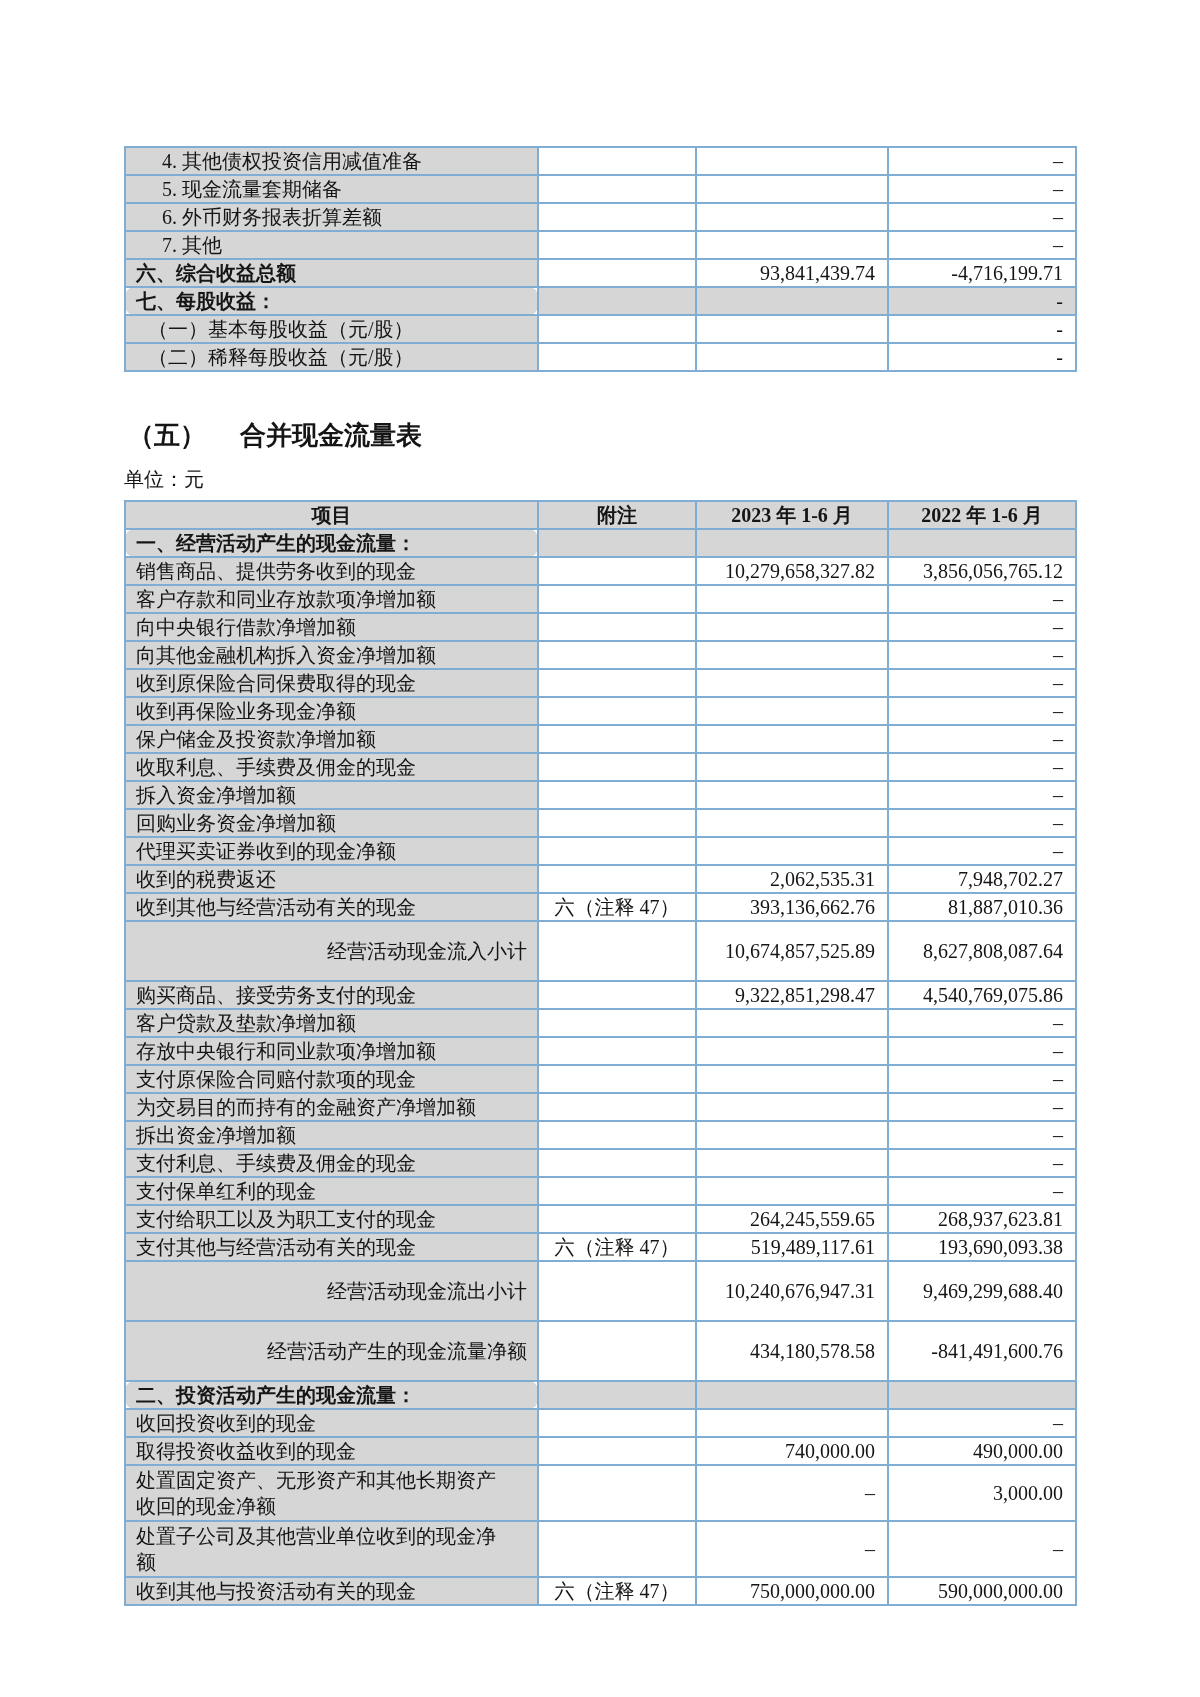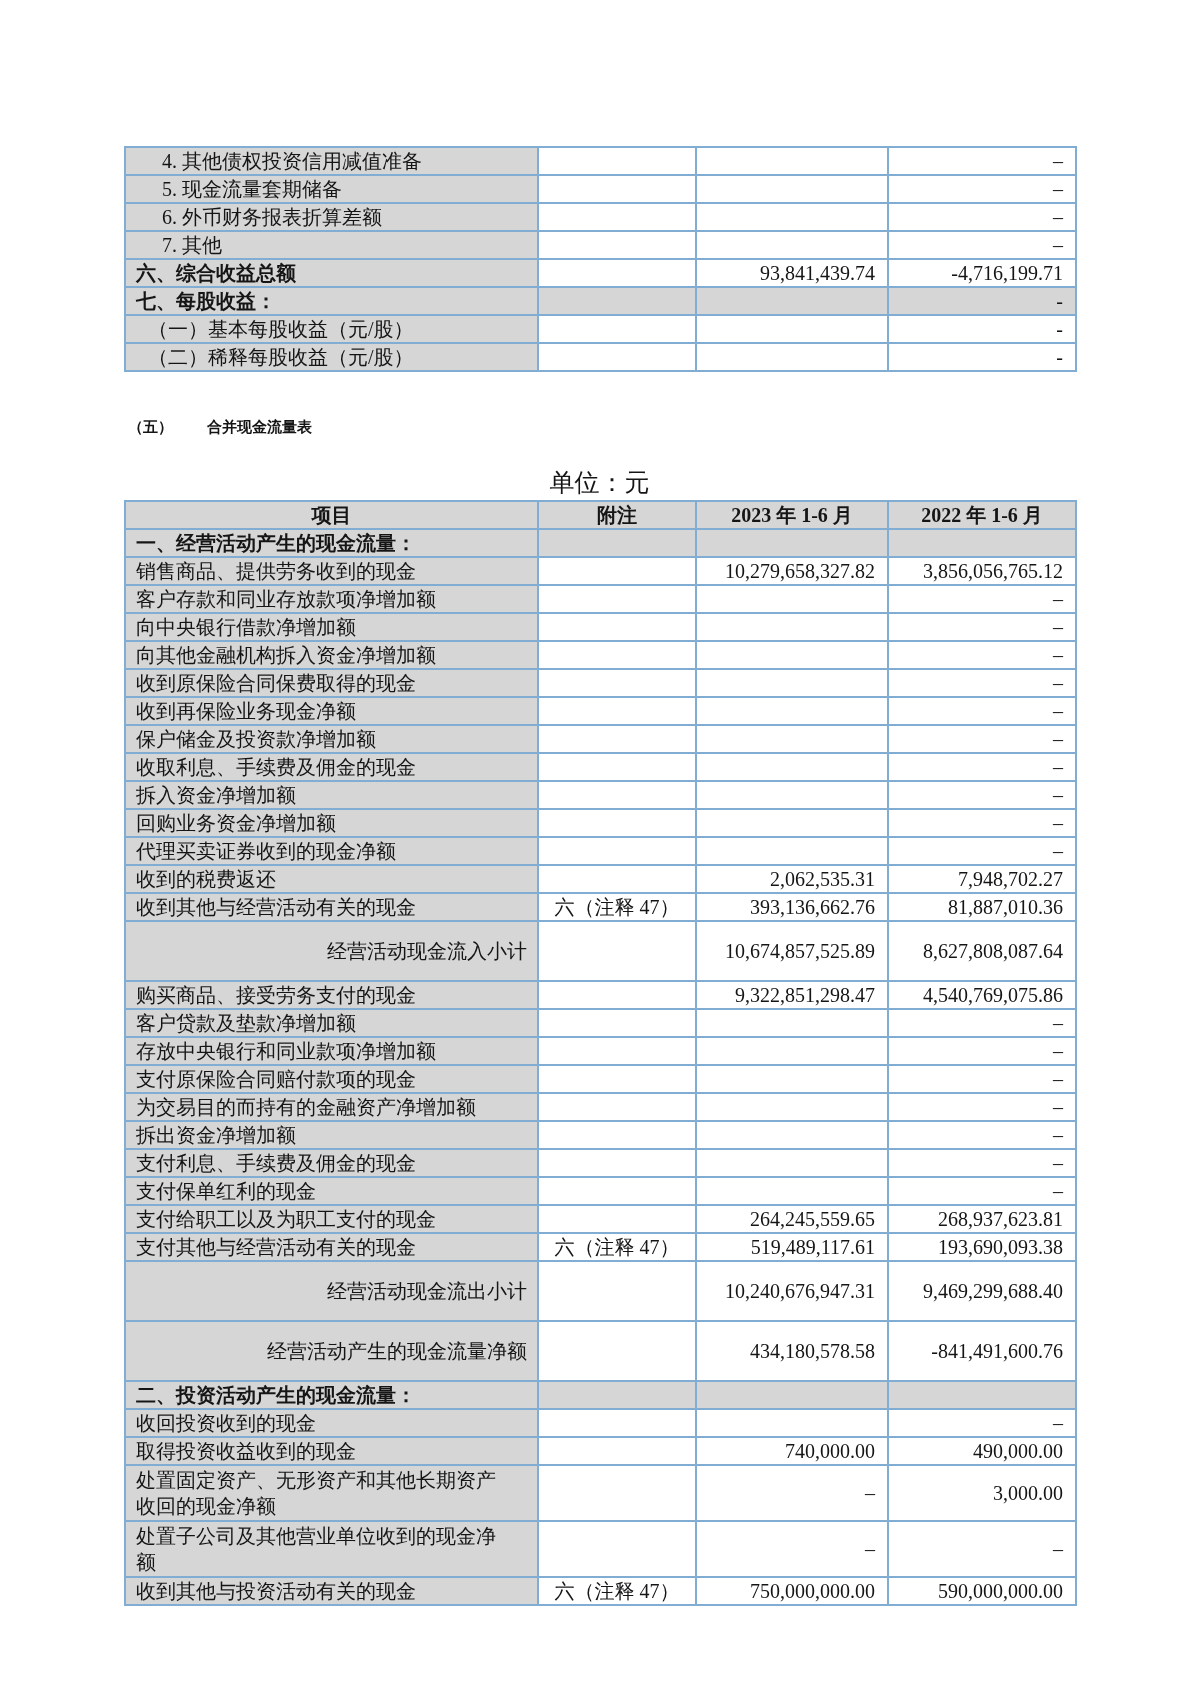--- a/index.html
+++ b/index.html
@@ -16,30 +16,30 @@
   
   td.c-label { background:#d6d6d6; text-align:left; padding:0 30px 0 10px; }
   td.c-label.ind1 { padding-left:22px; }
   td.c-label.ind2 { padding-left:36px; }
   td.c-label.b { font-weight:bold; }
   
   td.c-note { text-align:center; padding:0 4px; }
   td.c-num  { text-align:right; padding:0 12px 0 4px; white-space:nowrap; }
   
   tr.section td { background:#d6d6d6; }
-  tr.section td.c-label { font-weight:bold; }
+  tr.section td.c-label { font-weight:bold;border-radius:9px; }
   tr.subtotal td.c-label { font-weight:normal; text-align:right; padding:16px 10px; }
   tr.tall td { height:56px; }
   
   thead td { background:#d6d6d6; font-weight:bold; text-align:center; white-space:nowrap;margin-left:36px; }
   
   .top-table  { position:absolute; left:124px; top:146px; }
-  .heading    { position:absolute; left:128px; top:418px; font-size:15px; font-weight:bold; }
+  .heading    { position:absolute; left:128px; top:418px; font-size:26px; font-weight:bold; }
   .heading .title { margin-left:34px; }
-  .unit-line  { position:absolute; left:124px; top:466px; width:951px; text-align:center; font-size:25px; }
+  .unit-line  { position:absolute; left:124px; top:466px; width:951px; text-align:left; font-size:20px; }
   .main-table { position:absolute; left:124px; top:500px; }
 </style>
 </head>
 <body>
 
 <table class="top-table">
   <colgroup>
     <col style="width:413px">
     <col style="width:158px">
     <col style="width:192px">

